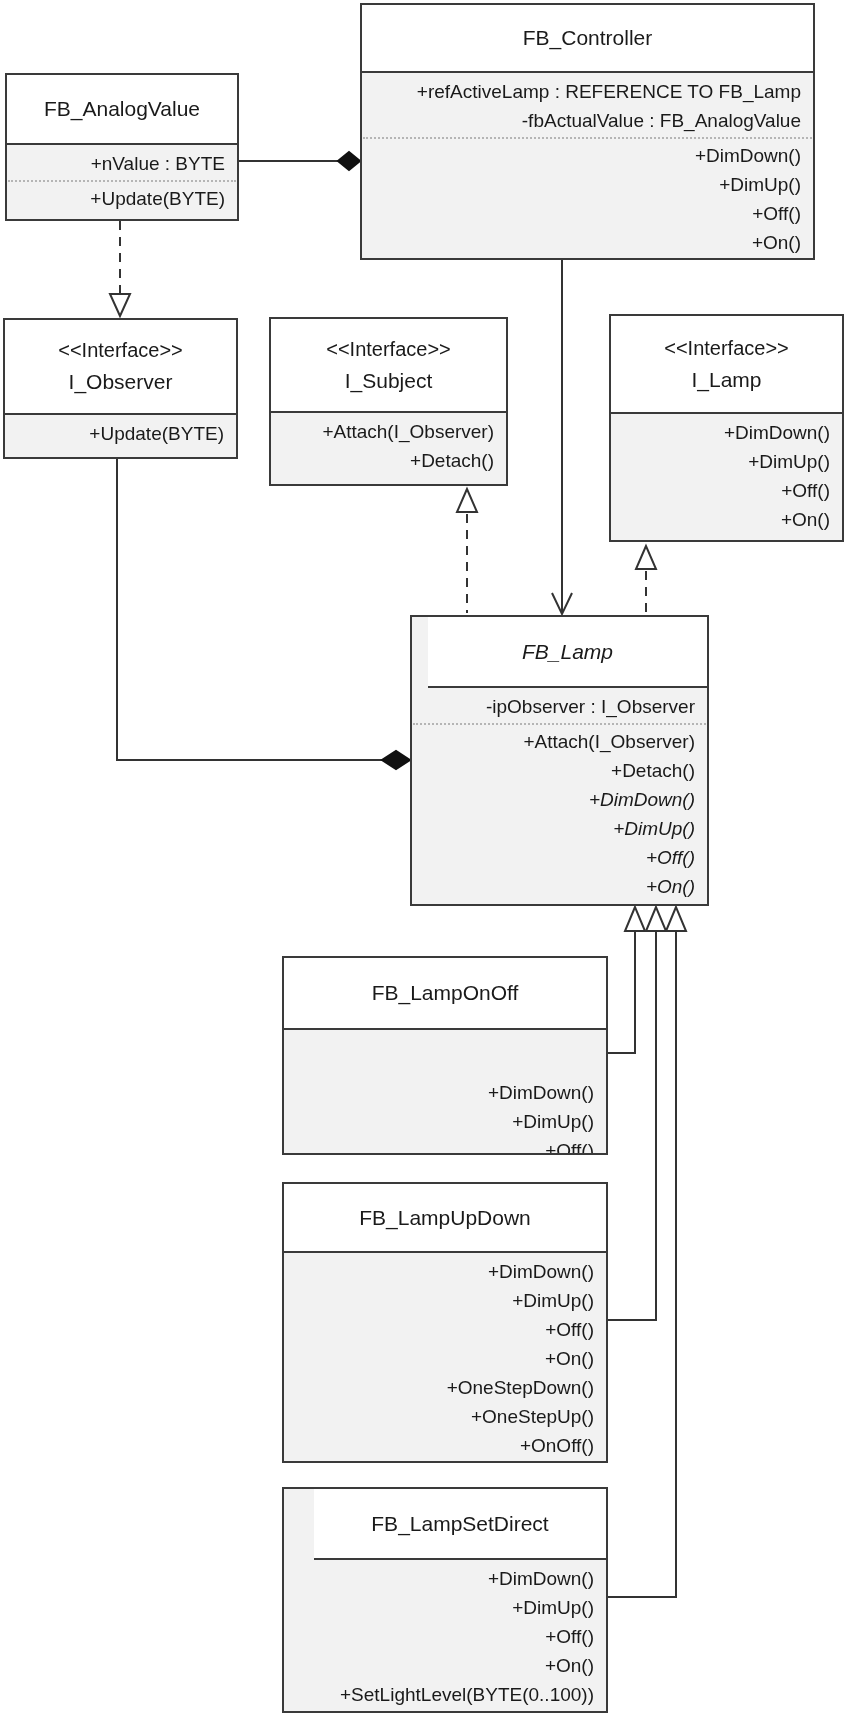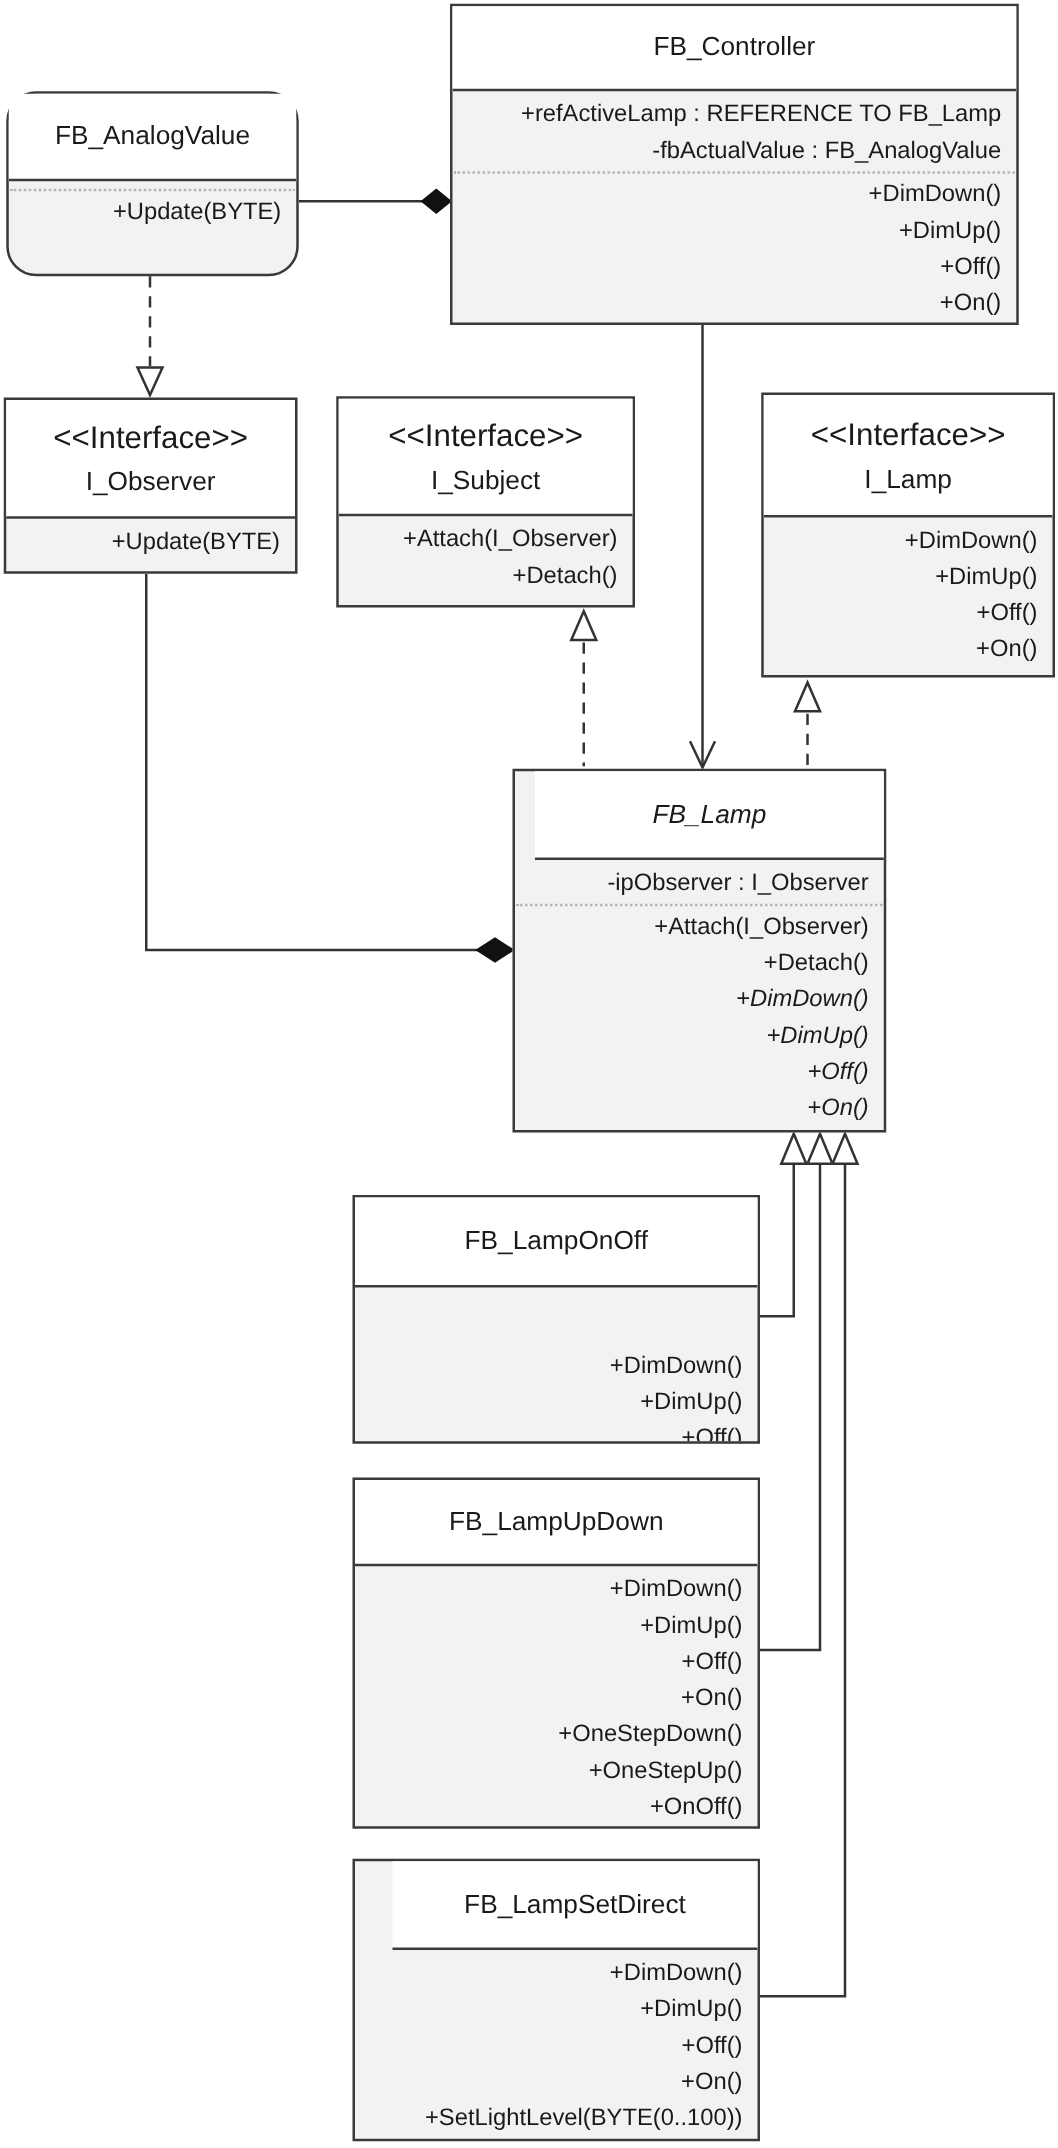--- a/index.html
+++ b/index.html
@@ -16,21 +16,21 @@
   .uml-class {
     position:absolute; box-sizing:border-box;
     border:2px solid #3a3a3a; background:#f2f2f2;
     display:flex; flex-direction:column;text-align:right;
   }
   .uml-title {
     flex:0 0 auto; background:#ffffff; border-bottom:2px solid #3a3a3a;
     display:flex; flex-direction:column; align-items:center; justify-content:center;
     box-sizing:border-box;
   }
-  .uml-stereotype { font-size:25px; line-height:1.55; }
+  .uml-stereotype { font-size:20px; line-height:1.55; }
   .uml-name { font-size:21px; line-height:1.5; }
   .abstract .uml-name { font-style:italic; }
   .uml-body { flex:1 1 auto; display:flex; flex-direction:column; padding:4px 0 0 0; overflow:hidden; }
   .member { font-size:19px; line-height:29px; padding:0 12px; white-space:nowrap; }
   .member.italic { font-style:italic; }
   .sep-dotted { border-top:2px dotted #b5b5b5; margin:2px 1px; flex:0 0 auto; }
 </style>
 </head>
 <body>
 
@@ -78,25 +78,28 @@
       <div class="sep-dotted"></div>
       <div>
           <div class="member">+DimDown()</div>
           <div class="member">+DimUp()</div>
           <div class="member">+Off()</div>
           <div class="member">+On()</div>
         </div>
     </div>
   </div>
 
-  <div class="uml-class" style="left:5px; top:73px; width:234px; height:148px;border-radius:24px;">
+  <div class="uml-class" style="left:5px; top:73px; width:234px; height:148px;">
     <div class="uml-title" style="height:70px;">
       <div class="uml-name">FB_AnalogValue</div>
     </div>
     <div class="uml-body">
+      <div>
+          <div class="member">+nValue : BYTE</div>
+        </div>
       <div class="sep-dotted"></div>
       <div>
           <div class="member">+Update(BYTE)</div>
         </div>
     </div>
   </div>
 
   <div class="uml-class" style="left:3px; top:318px; width:235px; height:141px;">
     <div class="uml-title" style="height:95px;">
       <div class="uml-stereotype">&lt;&lt;Interface&gt;&gt;</div>

